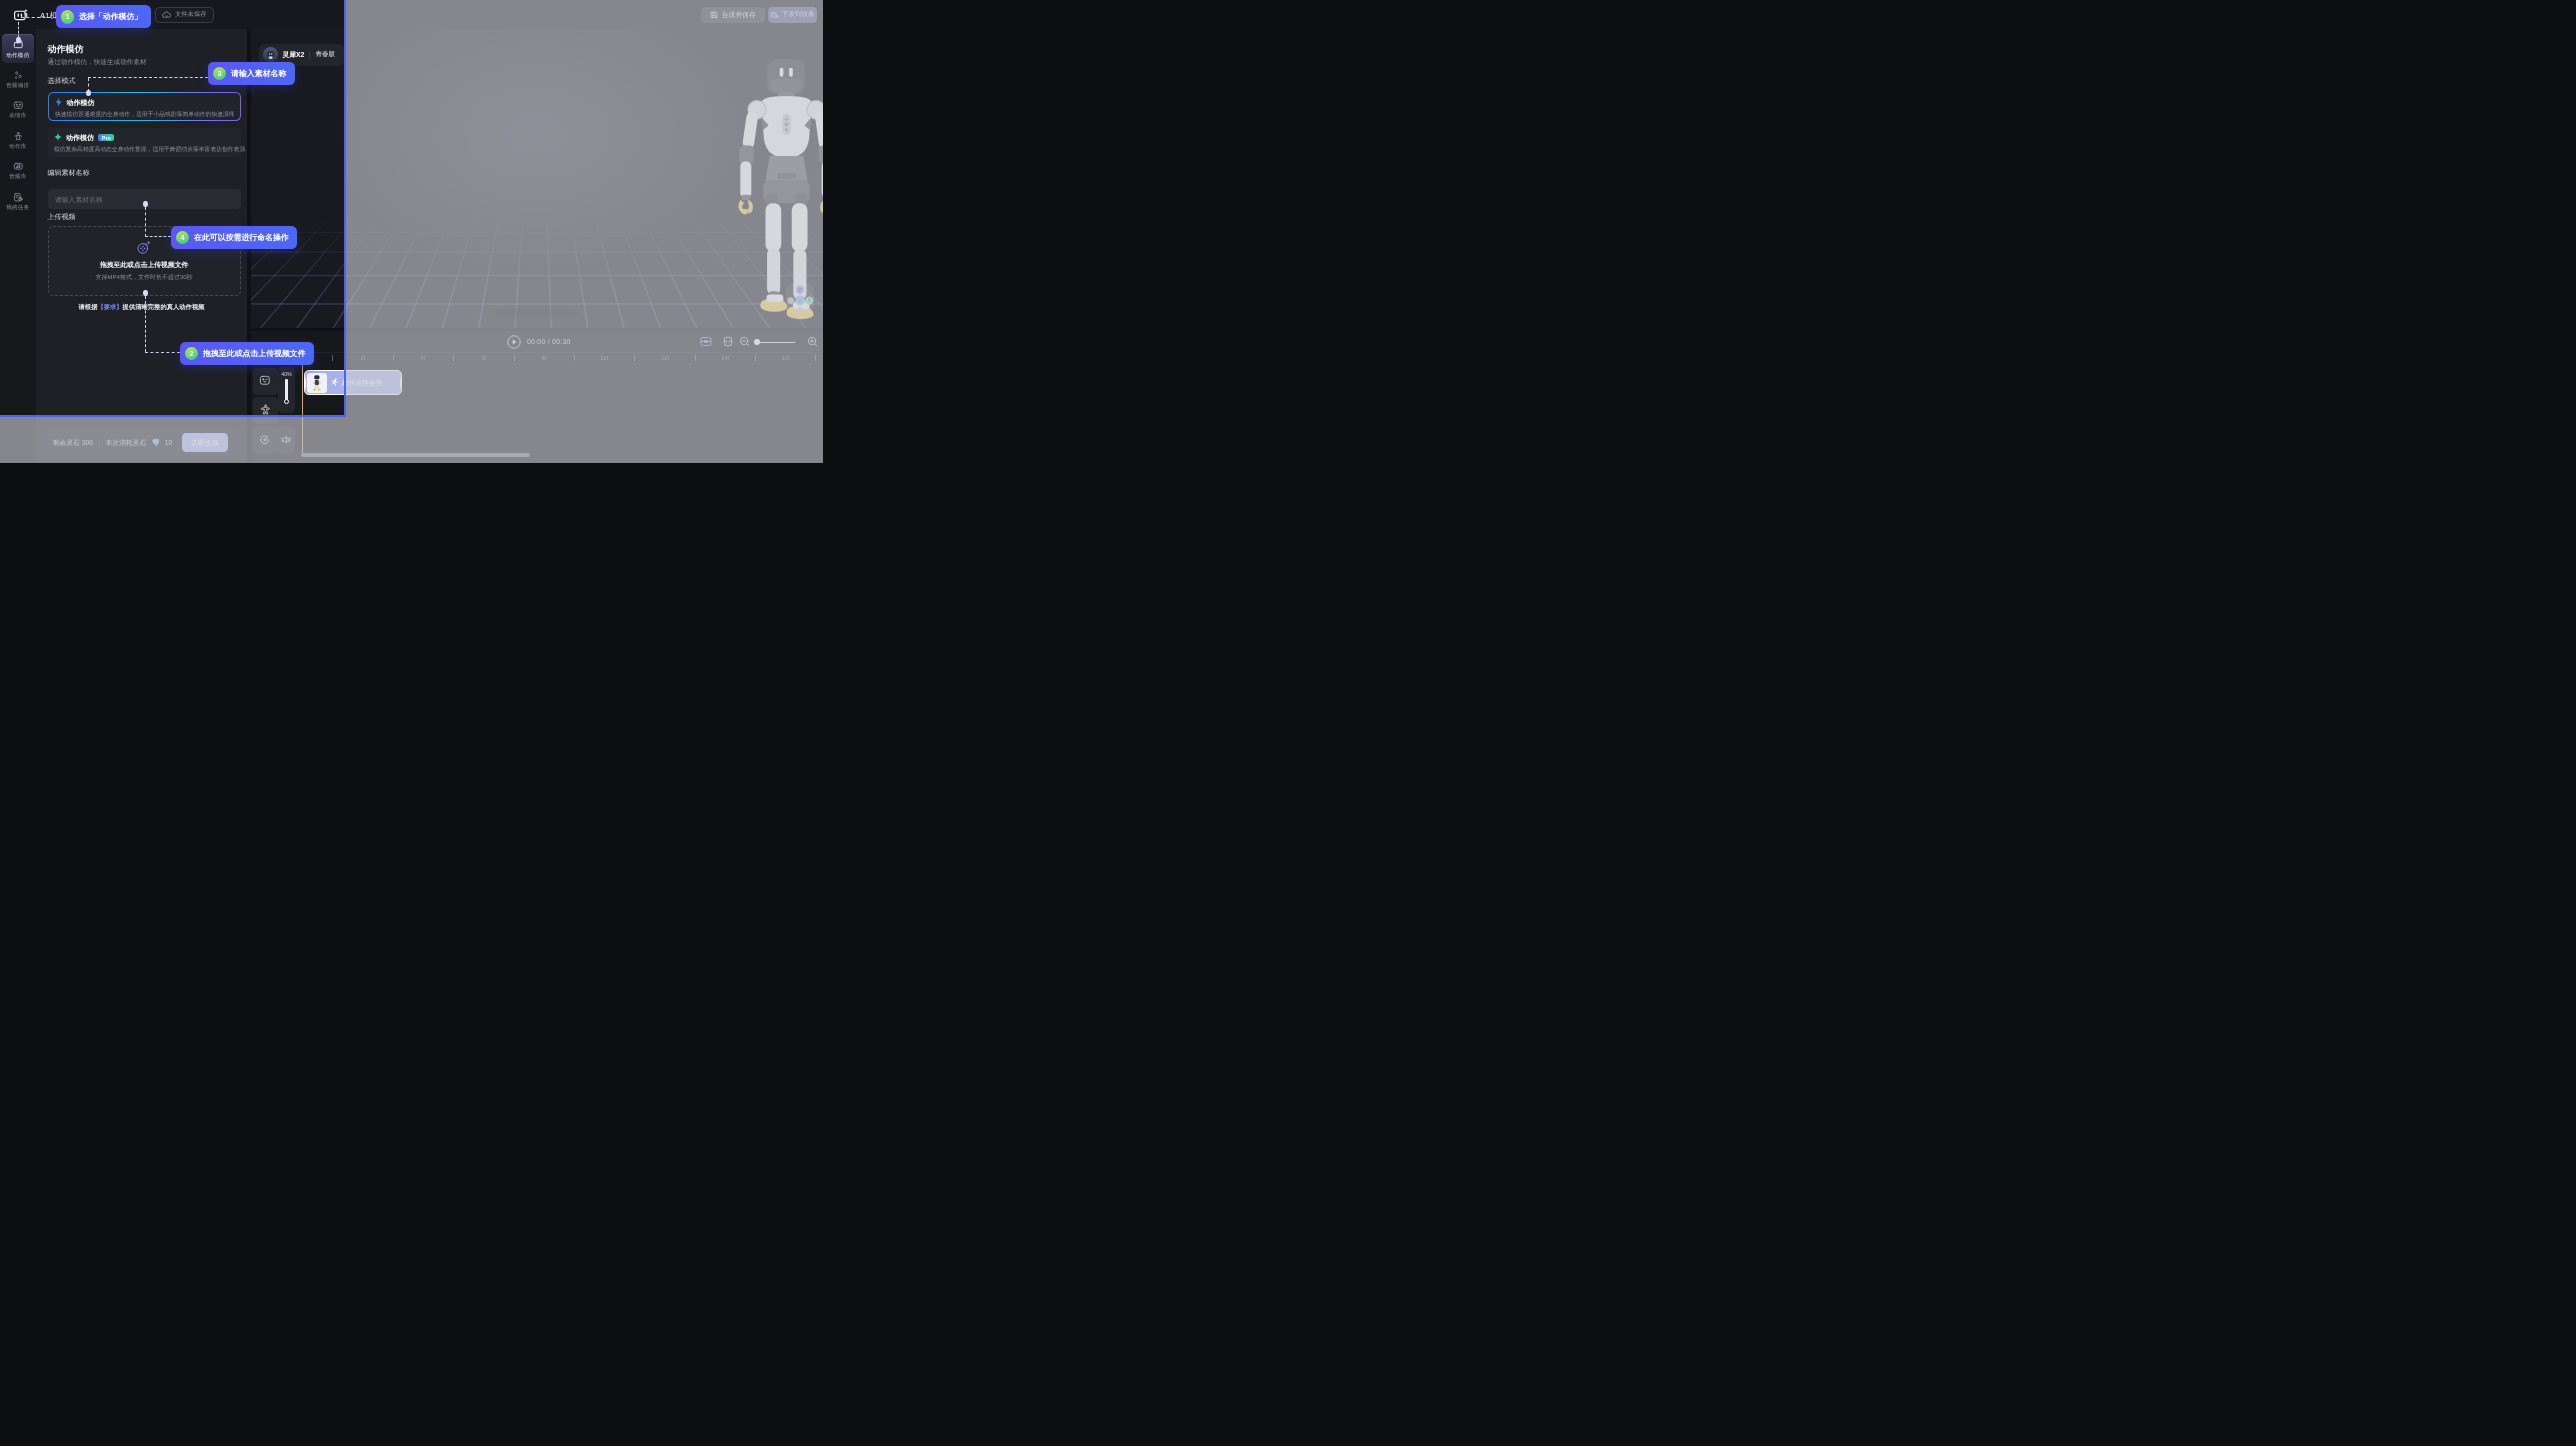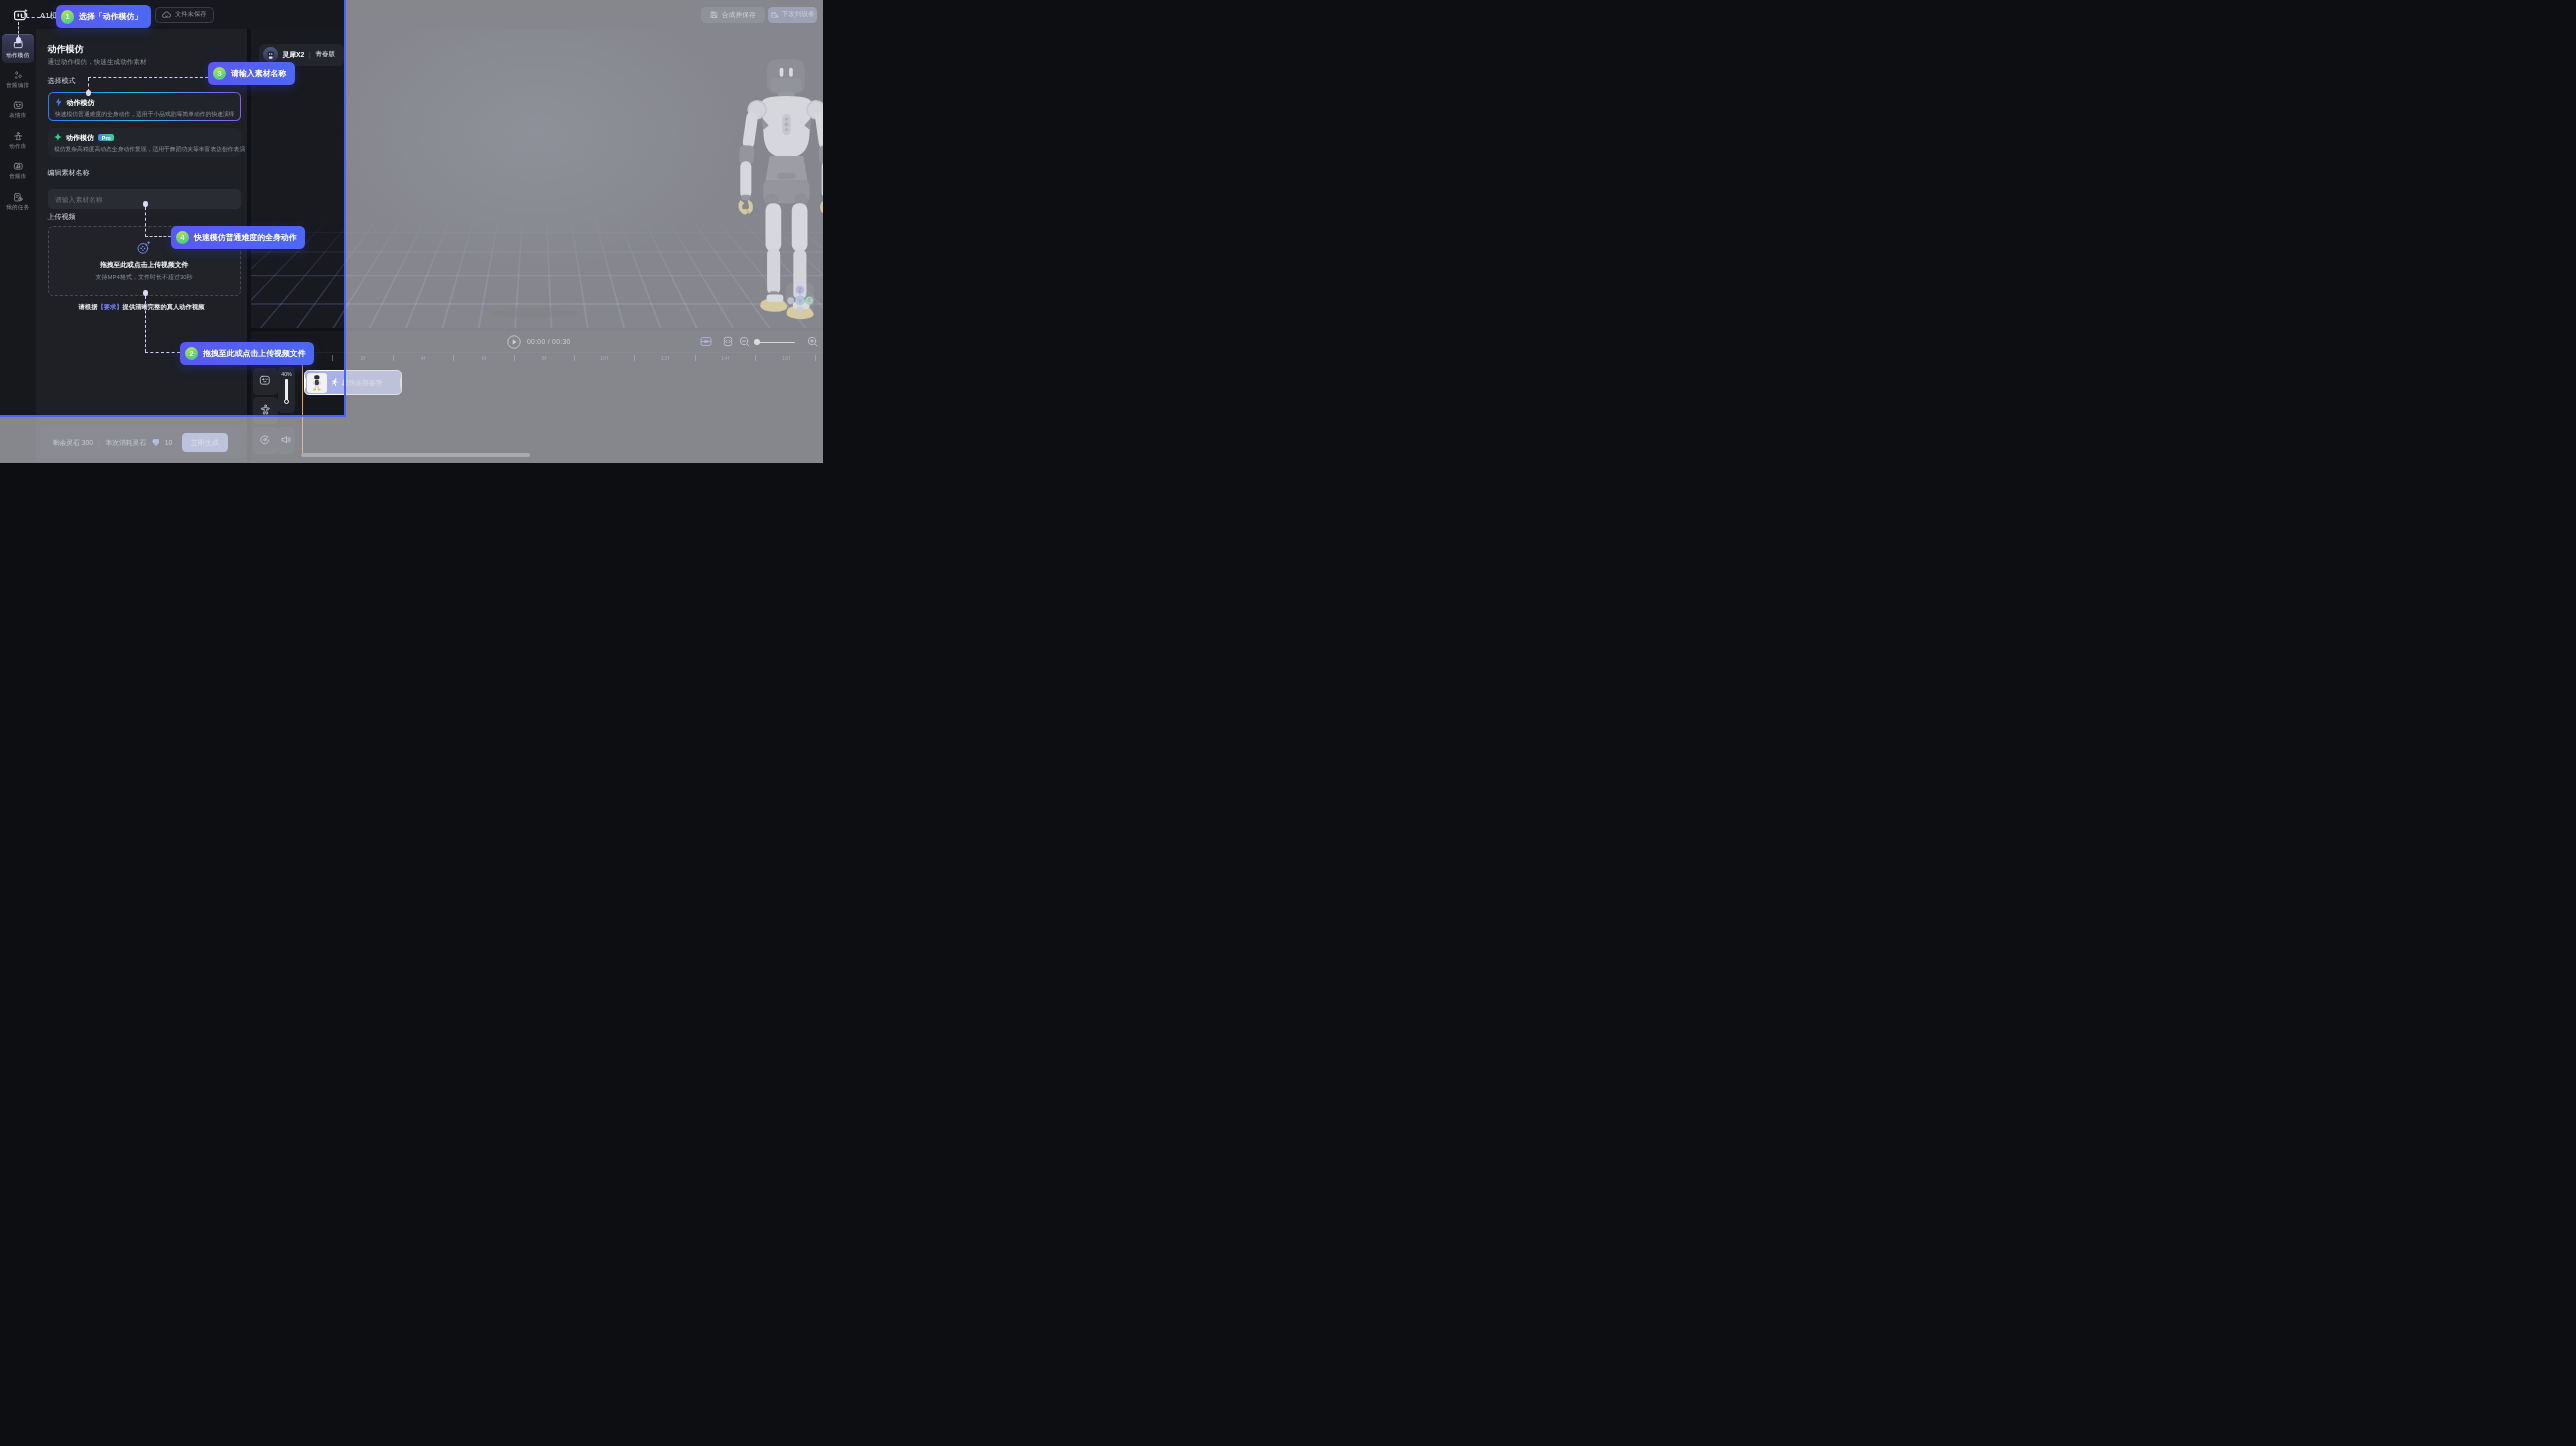--- a/index.html
+++ b/index.html
@@ -537,21 +537,21 @@
   <div class="tip" style="left:56px;top:5.3px;">
     <span class="tipnum">1</span>
     <span class="tiptext">选择「动作模仿」</span>
   </div>
   <div class="tip" style="left:208px;top:62px;">
     <span class="tipnum">3</span>
     <span class="tiptext">请输入素材名称</span>
   </div>
   <div class="tip" style="left:171px;top:226px;">
     <span class="tipnum">4</span>
-    <span class="tiptext">快速模仿普通难度的全身动作</span>
+    <span class="tiptext">在此可以按需进行命名操作</span>
   </div>
   <div class="tip" style="left:180px;top:342px;">
     <span class="tipnum">2</span>
     <span class="tiptext">拖拽至此或点击上传视频文件</span>
   </div>
 
 </div>
 
 
 </body></html>

